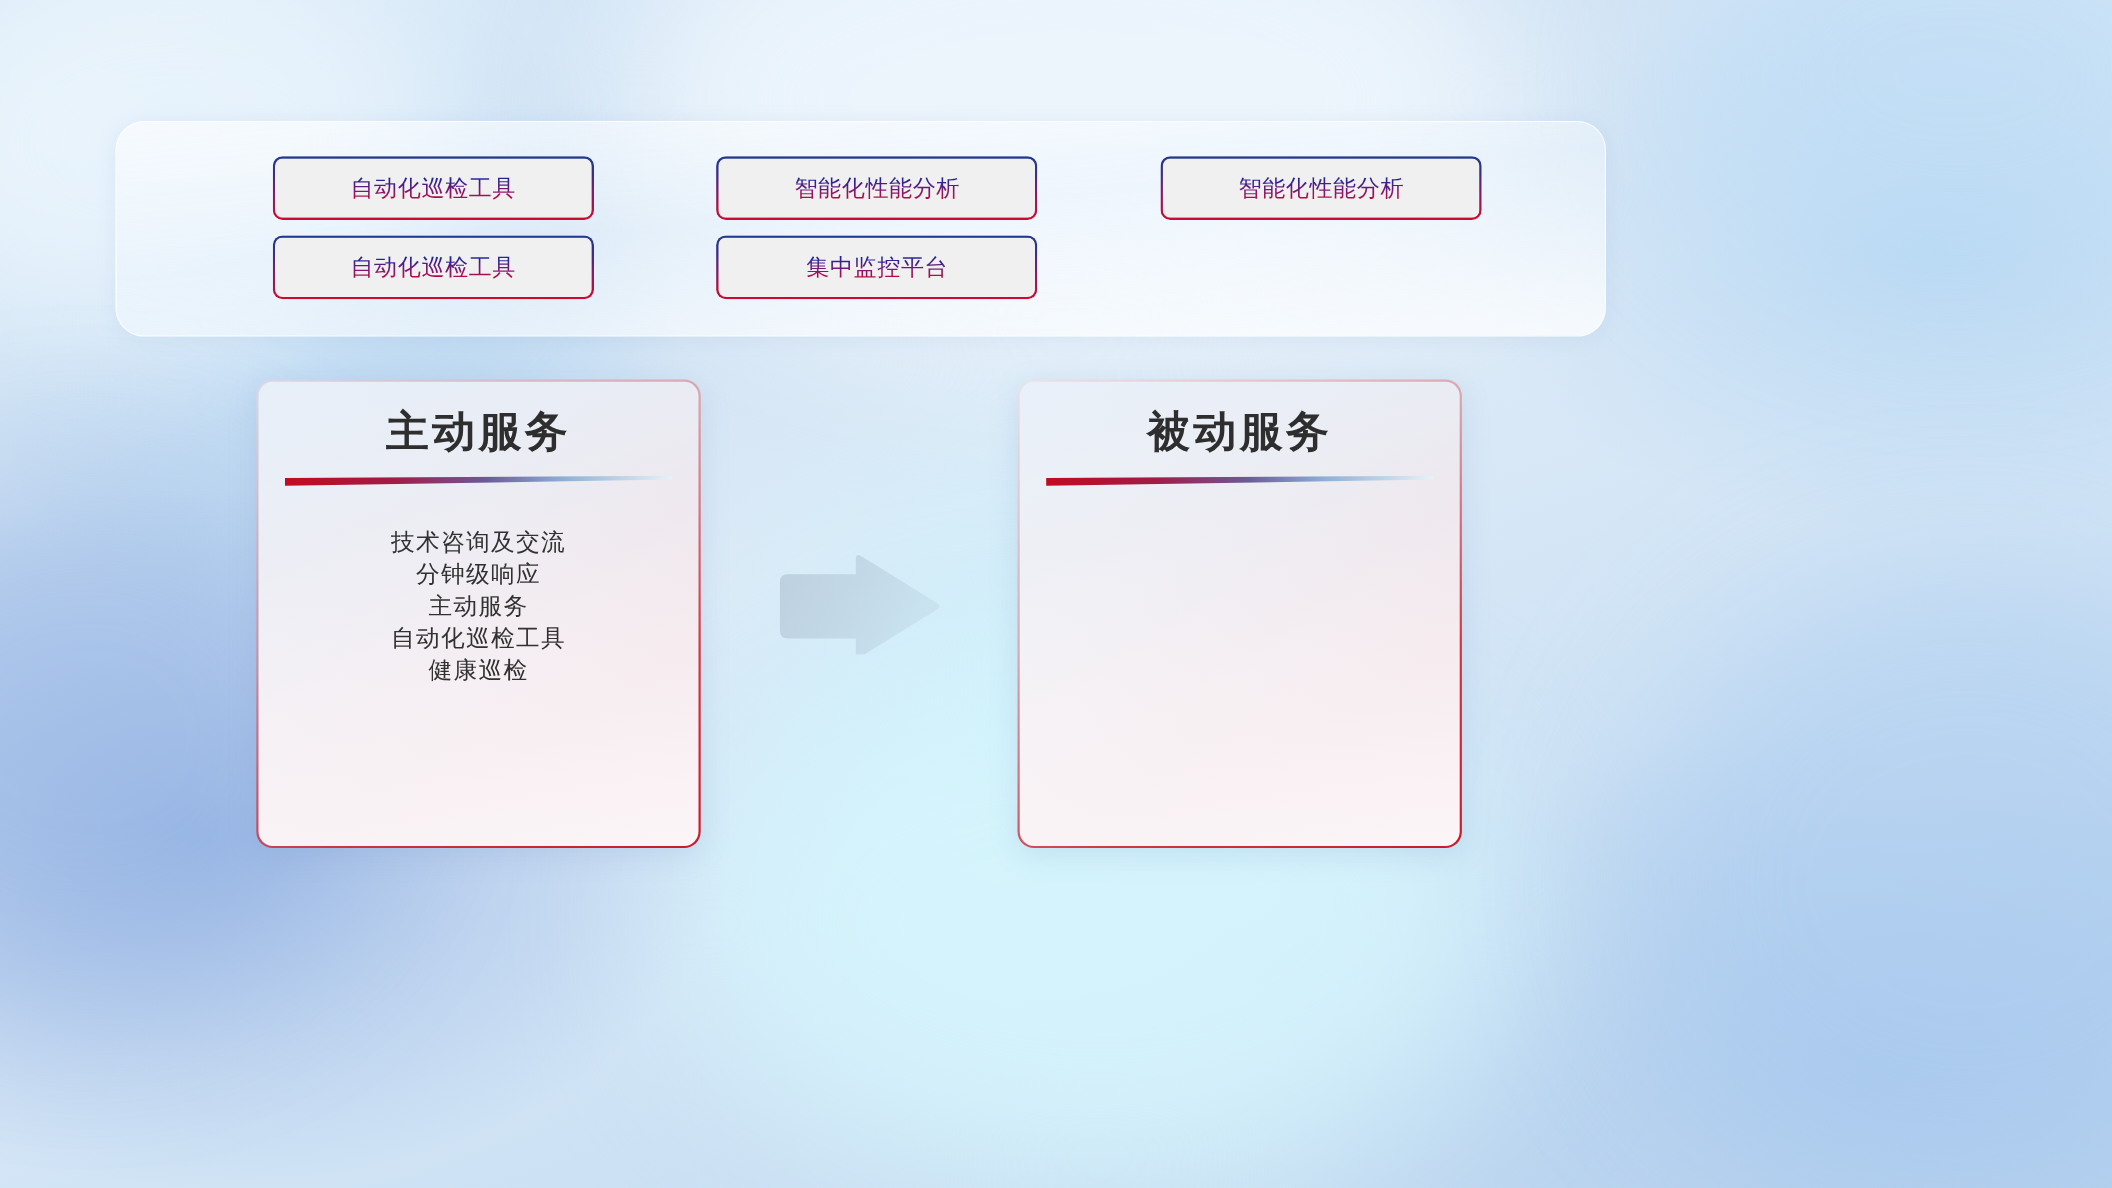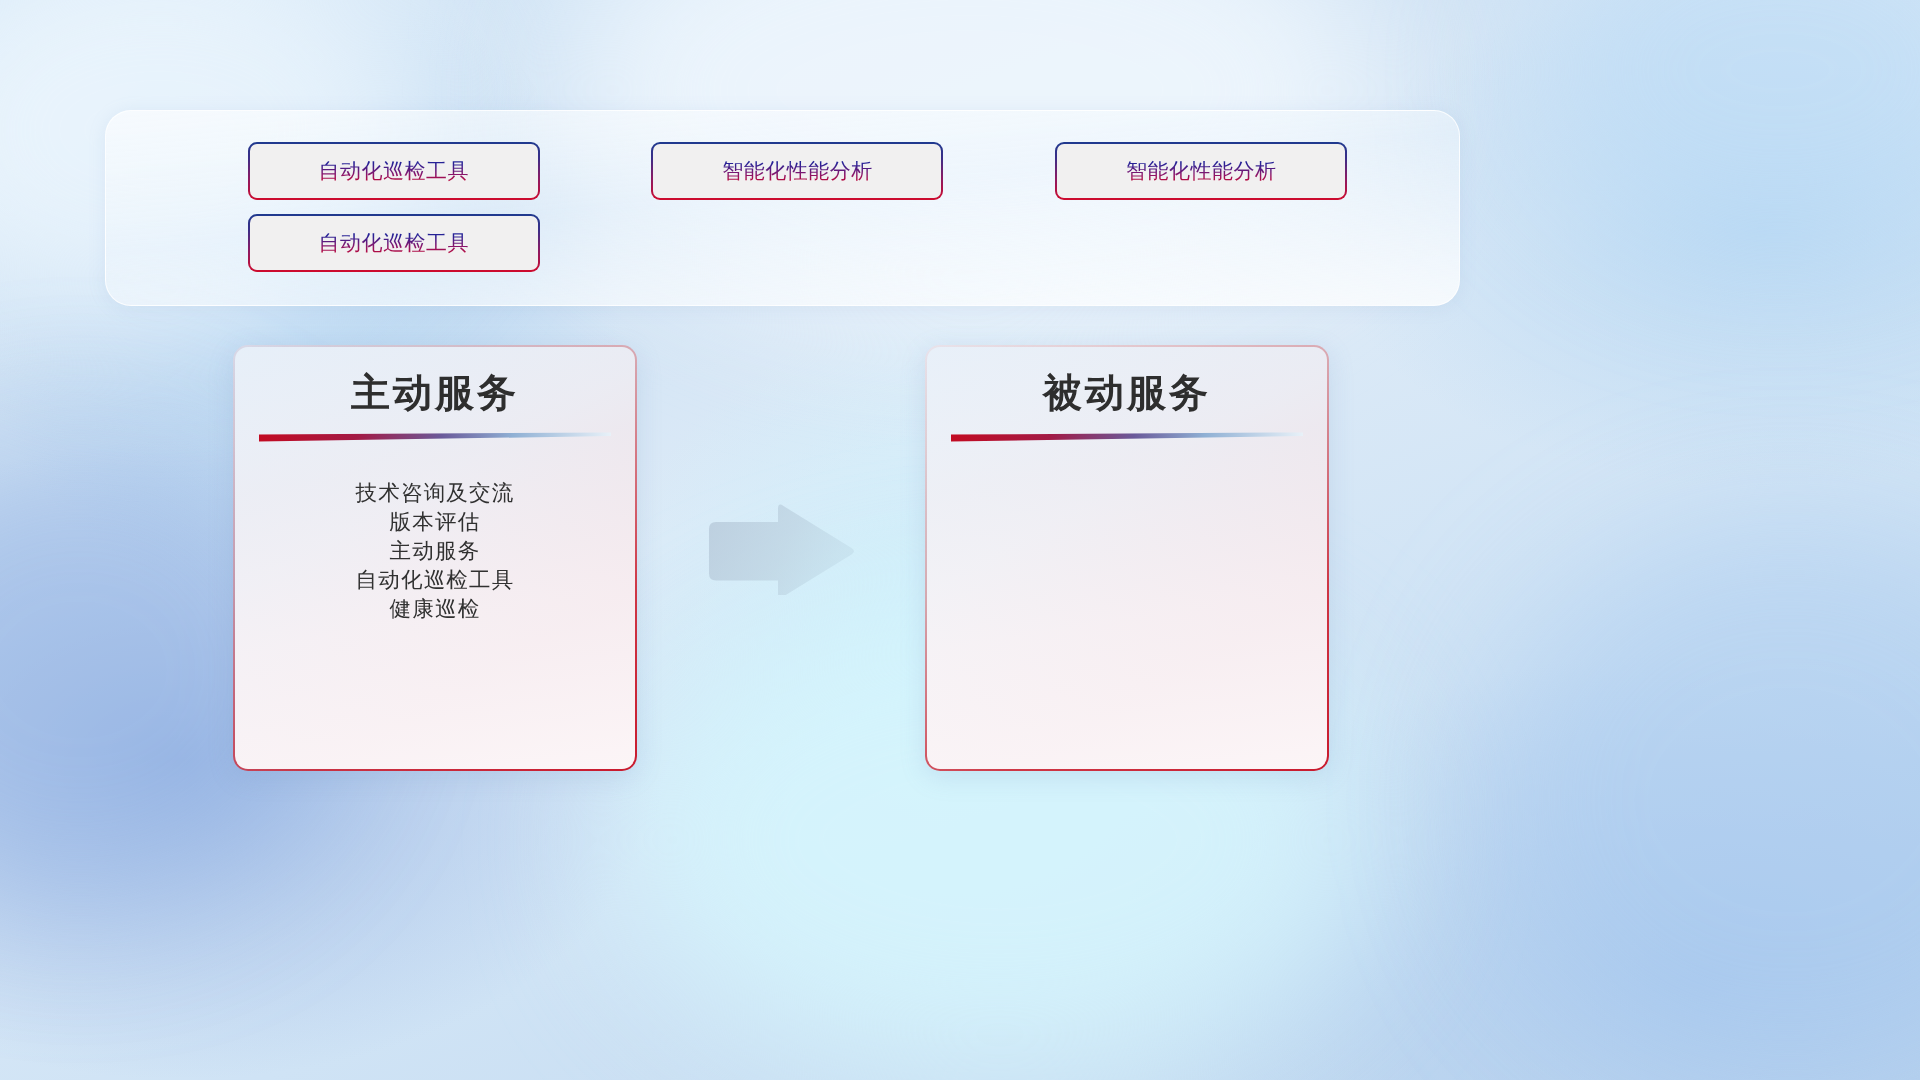--- a/index.html
+++ b/index.html
@@ -128,20 +128,23 @@
     </div>
 
     <div class="pill">
       <span class="pill-label">智能化性能分析</span>
     </div>
 
     <div class="pill">
       <span class="pill-label">自动化巡检工具</span>
     </div>
 
+    <div class="pill">
+      <span class="pill-label">集中监控平台</span>
+    </div>
 
   </div>
 </section>
 
 <section class="card" id="card-active">
   <div class="card-inner">
     <h2 class="card-title">主动服务</h2>
 
     <div class="accent-wrap">
       <svg viewBox="0 0 352 14" xmlns="http://www.w3.org/2000/svg" aria-hidden="true">
@@ -153,21 +156,21 @@
             <stop offset="72%" stop-color="#8fb0d4"></stop>
             <stop offset="100%" stop-color="#e8f1f8"></stop>
           </linearGradient>
         </defs>
         <polygon points="0,2.6 352,0.4 352,4.0 0,9.6" fill="url(#accA)"></polygon>
       </svg>
     </div>
 
     <ul class="card-list">
       <li>技术咨询及交流</li>
-      <li>版本评估</li>
+      <li>分钟级响应</li>
       <li>主动服务</li>
       <li>自动化巡检工具</li>
       <li>健康巡检</li>
     </ul>
   </div>
 </section>
 
 <div class="arrow">
   <svg viewBox="0 0 150 92" xmlns="http://www.w3.org/2000/svg" aria-hidden="true">
     <defs>

